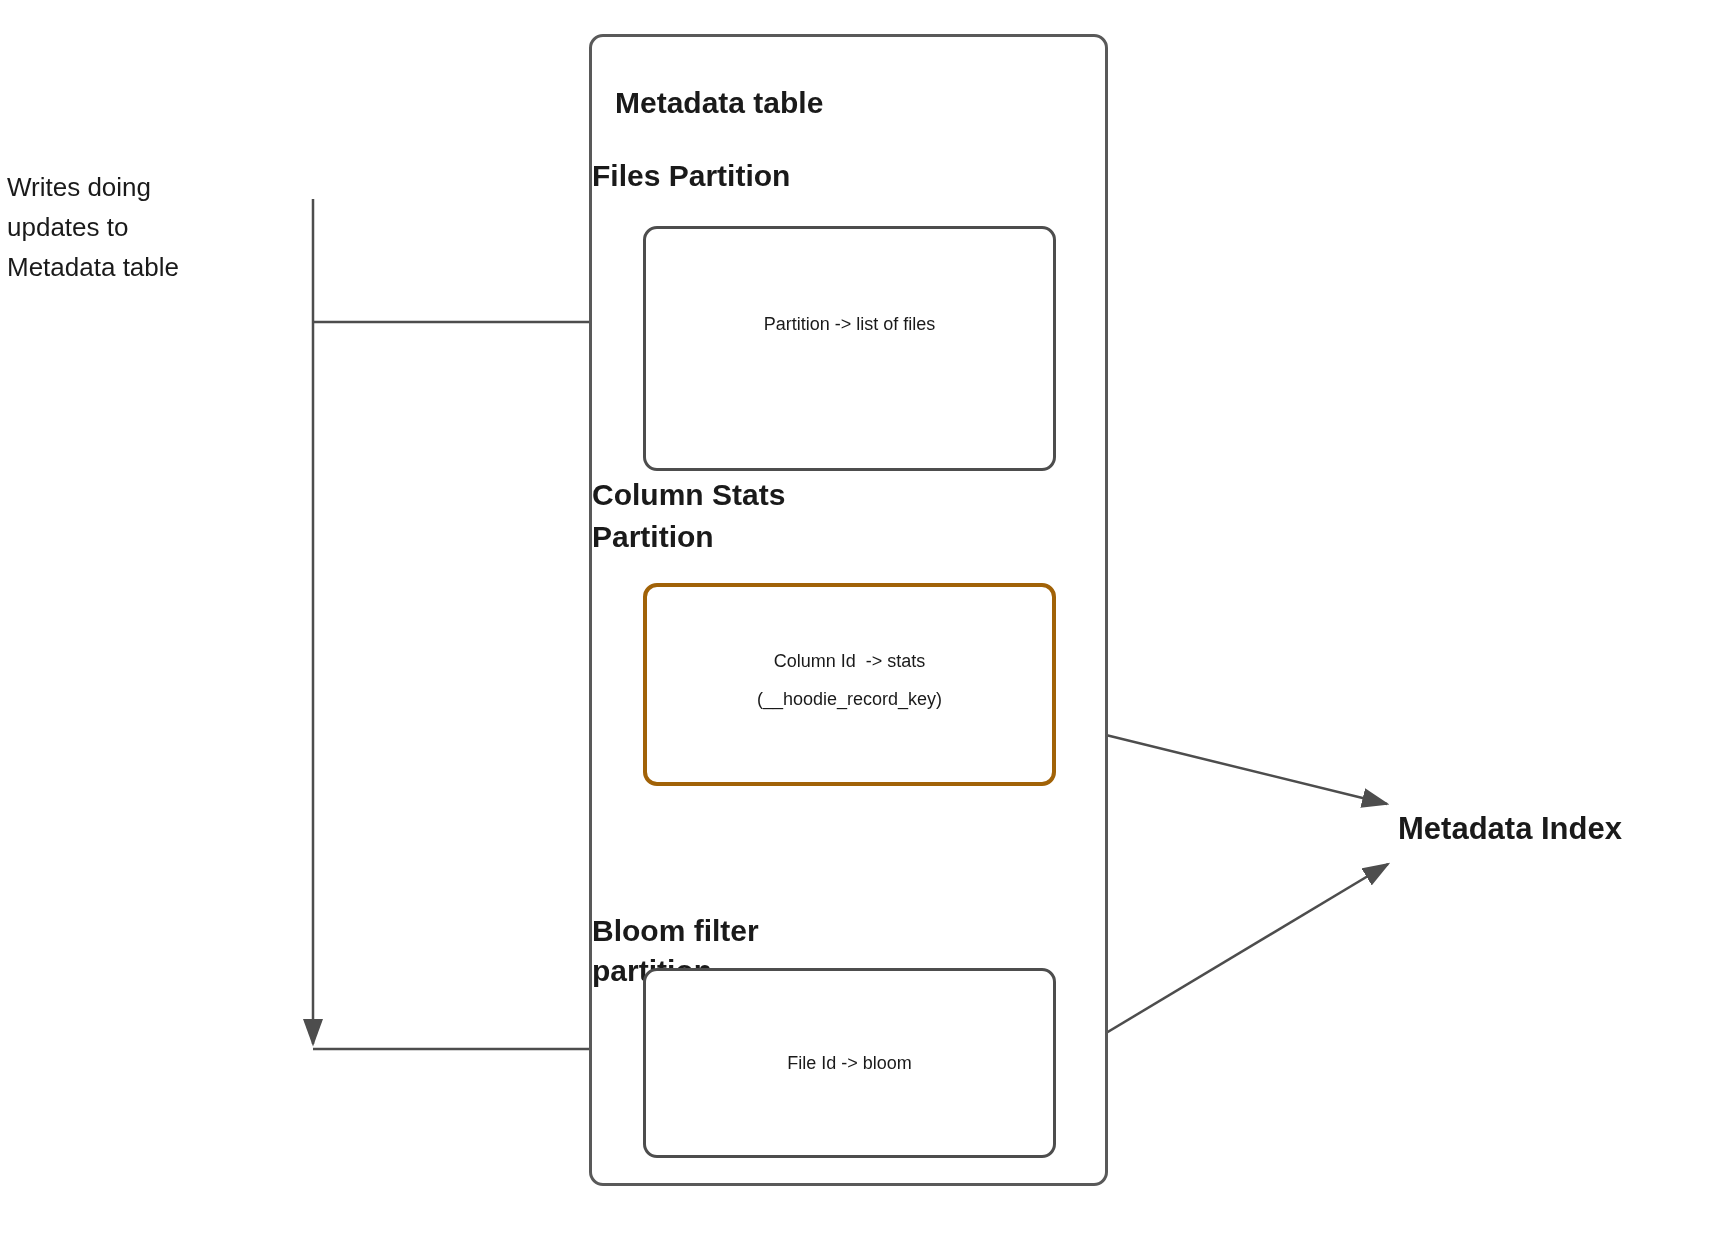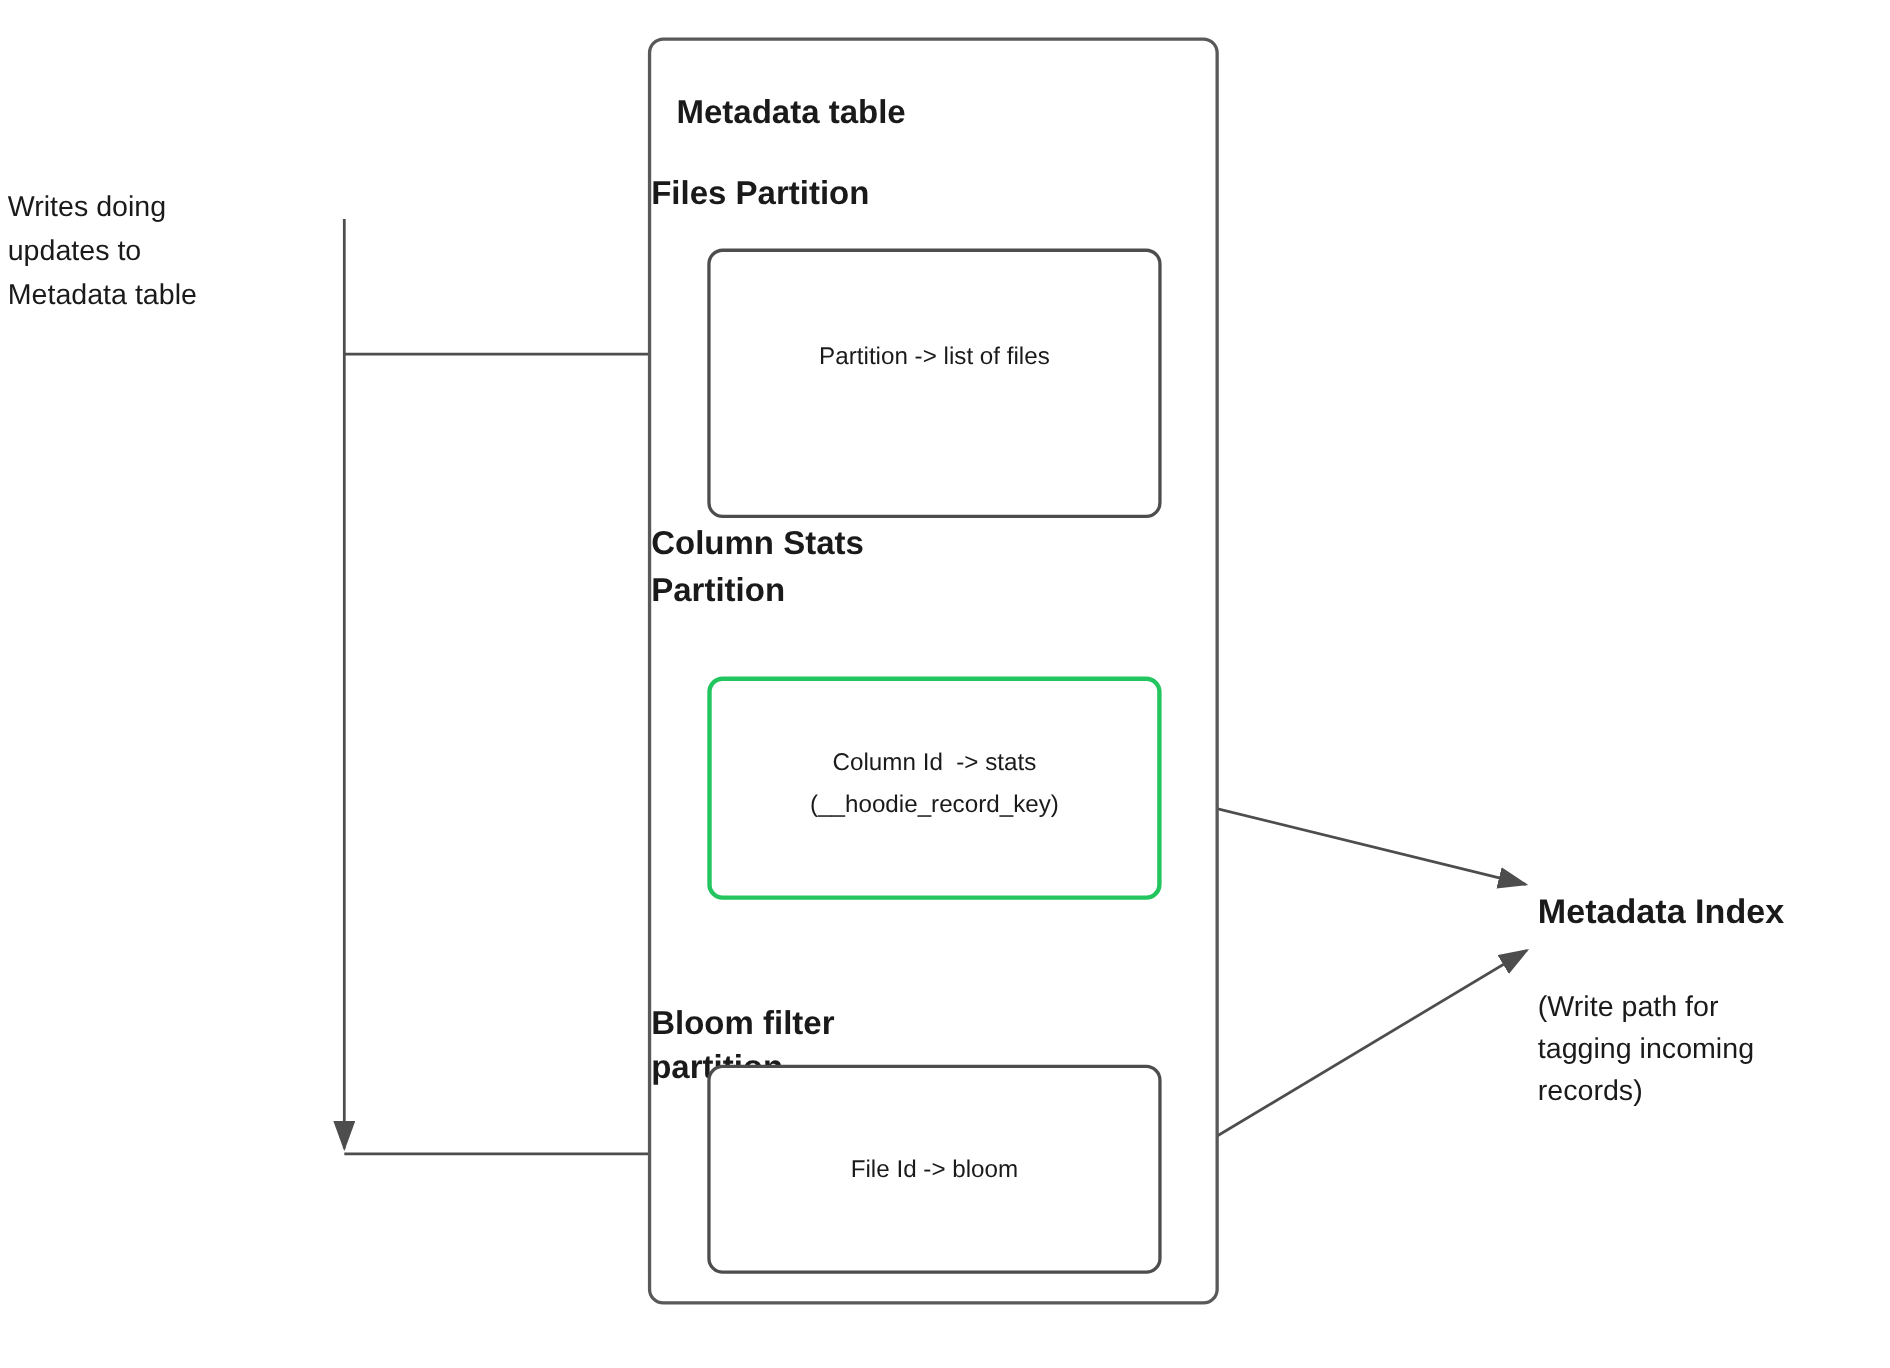--- a/index.html
+++ b/index.html
@@ -50,26 +50,26 @@
   .heading-bloom   { top: 826px; line-height: 40px; margin-top: 48px; }
 
   .part-box {
     left: 51px; width: 407px;
     border: 3px solid #4d4d4d;
     border-radius: 14px;
     background: #ffffff;
     display: flex;
     align-items: center;
     justify-content: center;
-    font-size: 22px;
+    font-size: 18px;
     line-height: 38px;
     text-align: center;
   }
   .box-files  { top: 189px; height: 189px; padding-bottom: 50px; box-sizing: content-box; }
-  .box-column { top: 578px; height: 185px; border: 4px solid #22c55e; width: 405px; padding-bottom: 10px; }
+  .box-column { top: 546px; height: 185px; border: 4px solid #a16207; width: 405px; padding-bottom: 10px; }
   .box-bloom  { top: 931px; height: 184px; }
 
   .index-title {
     left: 1398px; top: 810px; width: 320px;
     font-size: 31px; font-weight: bold; line-height: 38px;
   }
   .index-note {
     left: 1398px; top: 896px; width: 320px;
     font-size: 26px; line-height: 38px;
   }
@@ -117,17 +117,14 @@
     </div>
 
     <div class="abs part-heading heading-bloom pre center">Bloom filter
 partition</div>
     <div class="abs part-box box-bloom">
       <span class="pre">File Id -&gt; bloom</span>
     </div>
   </div>
 
   <div class="abs index-title pre center">Metadata Index</div>
-  <div class="abs index-note pre center">(Write path for
-tagging incoming
-records)</div>
 
 </div>
 
 </body></html>

